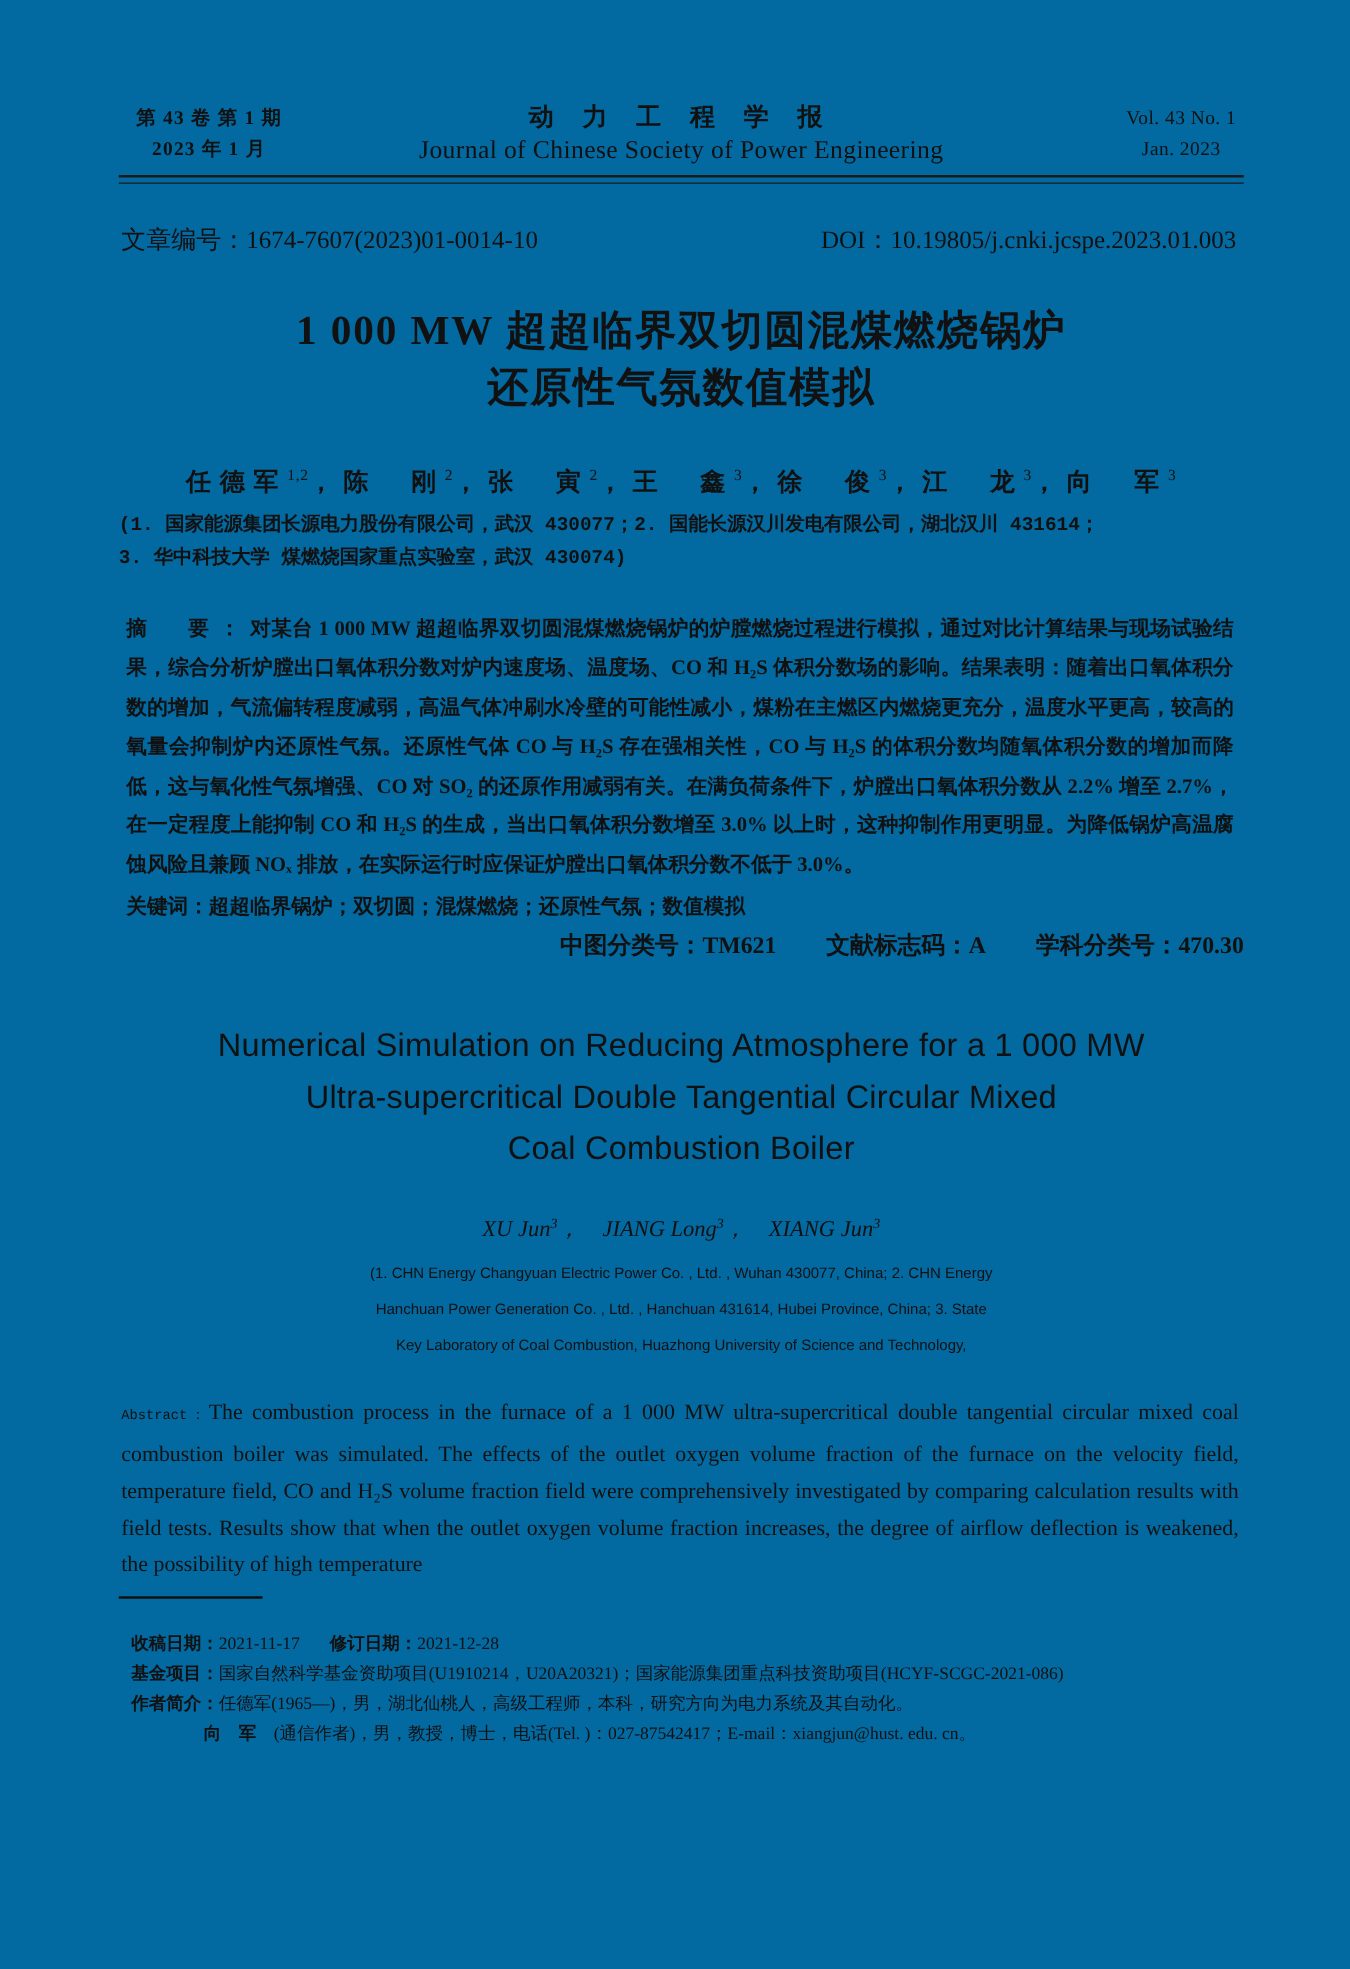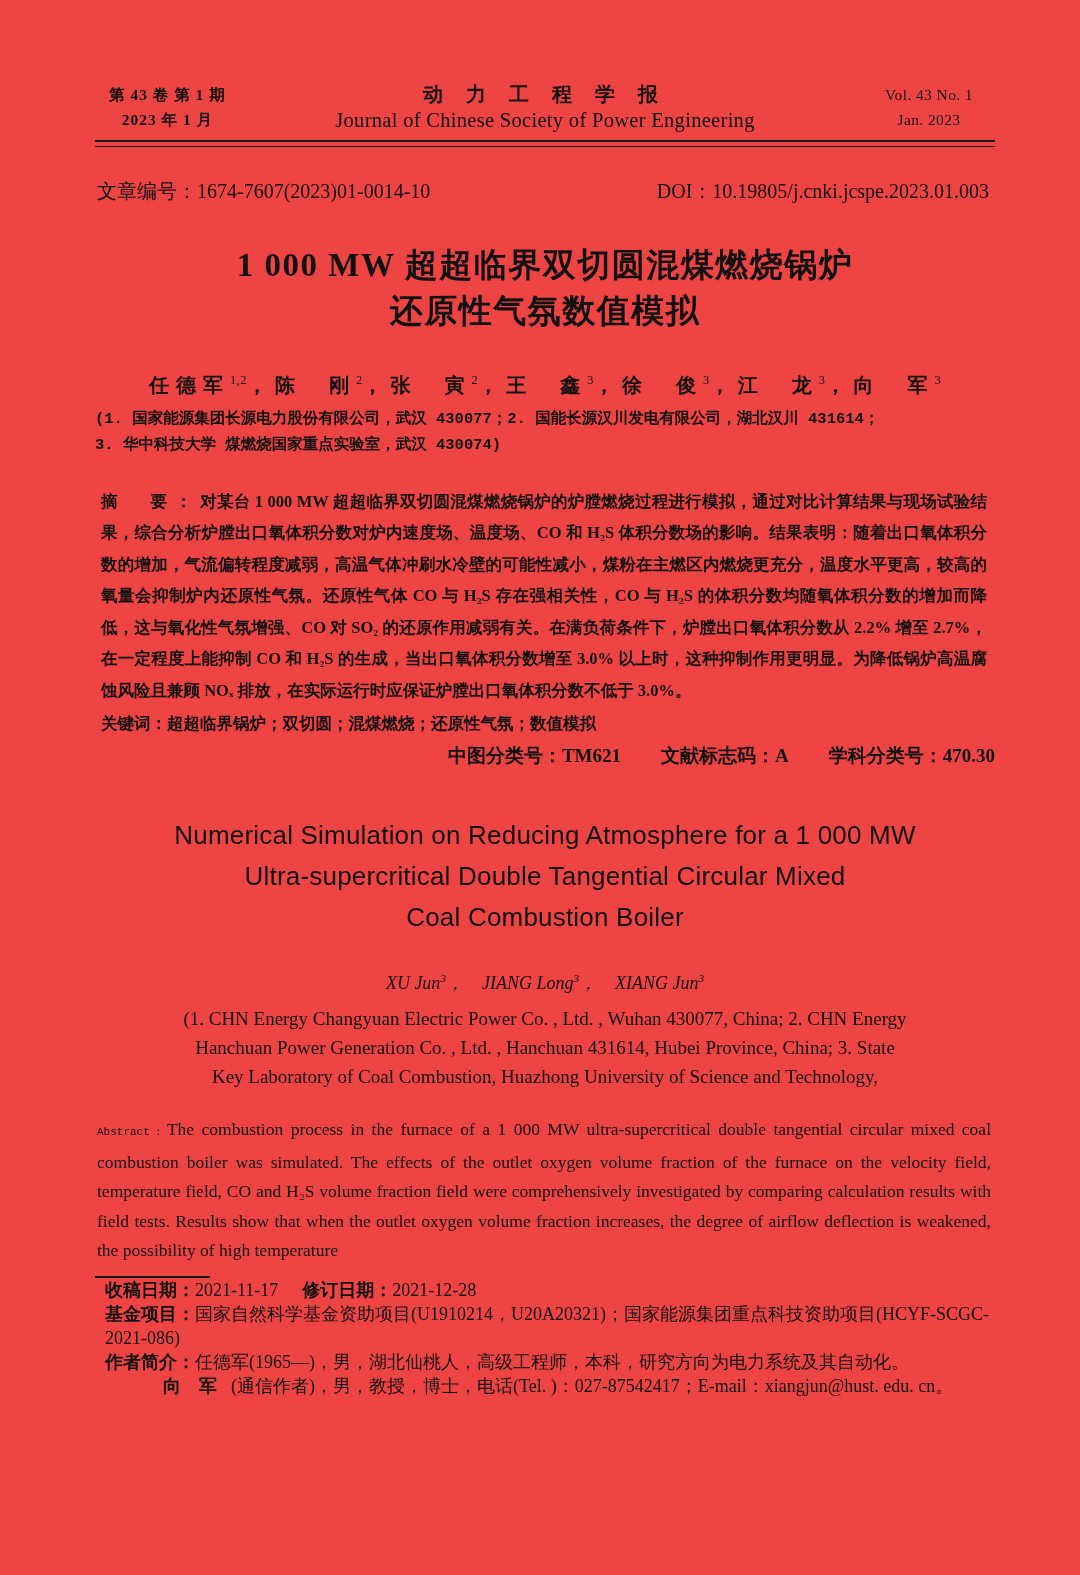--- a/index.html
+++ b/index.html
@@ -4,21 +4,21 @@
 <style>
   html, body {
     margin: 0;
     padding: 0;
     background: #ffffff;
   }
   .page {
     position: relative;
     width: 1080px;
     height: 1575px;
-    background: #ef4444;
+    background: #0369a1;
     margin: 0 auto;
     overflow: hidden;
     color: #111111;
     font-family: "Liberation Serif", "DejaVu Serif", serif;
   }
   .content {
     position: absolute;
     left: 95px;
     top: 0;
     width: 900px;
@@ -57,21 +57,21 @@
     line-height: 25px;
   }
   .mast-en {
     font-family: "Liberation Serif", serif;
     font-size: 20.5px;
     line-height: 27px;
     letter-spacing: 0.3px;
   }
   .mast-right {
     position: absolute;
-    right: 22px;
+    right: 6px;
     top: 0;
     text-align: center;
     font-family: "Liberation Serif", serif;
     font-size: 15.5px;
     line-height: 25px;
     letter-spacing: 0.4px;
   }
   .rule-double {
     position: absolute;
     left: 0;
@@ -170,22 +170,22 @@
     margin-top: 26px;
     text-align: center;
     font-family: "Liberation Serif", serif;
     font-style: italic;
     font-size: 18px;
     line-height: 29px;
   }
   .en-affil {
     margin-top: 6px;
     text-align: center;
-    font-family: Liberation Serif, serif;
-    font-size: 19px;
+    font-family: Liberation Sans, sans-serif;
+    font-size: 12px;
     line-height: 29px;
     padding: 0 12px;
   }
 
   
   .en-abs {
     margin-top: 24px;
     padding: 0 4px 0 2px;
     font-family: "Liberation Serif", serif;
     font-size: 17.5px;
@@ -198,24 +198,24 @@
   }
 
   
   .fn-rule {
     margin-top: 10px;
     width: 115px;
     height: 0;
     border-top: 2.4px solid #111;
   }
   .footnotes {
-    margin-top: 0;
+    margin-top: 25px;
     padding-left: 10px;
     font-family: "Liberation Serif", serif;
-    font-size: 18px;
+    font-size: 14px;
     line-height: 24px;
   }
   .footnotes .fb { font-weight: bold; }
   .footnotes .gap2 { display: inline-block; width: 24px; }
   .fn-indent { padding-left: 58px; }
   .fn-name-gap { display: inline-block; width: 14px; }
 </style>
 </head>
 <body>
 

